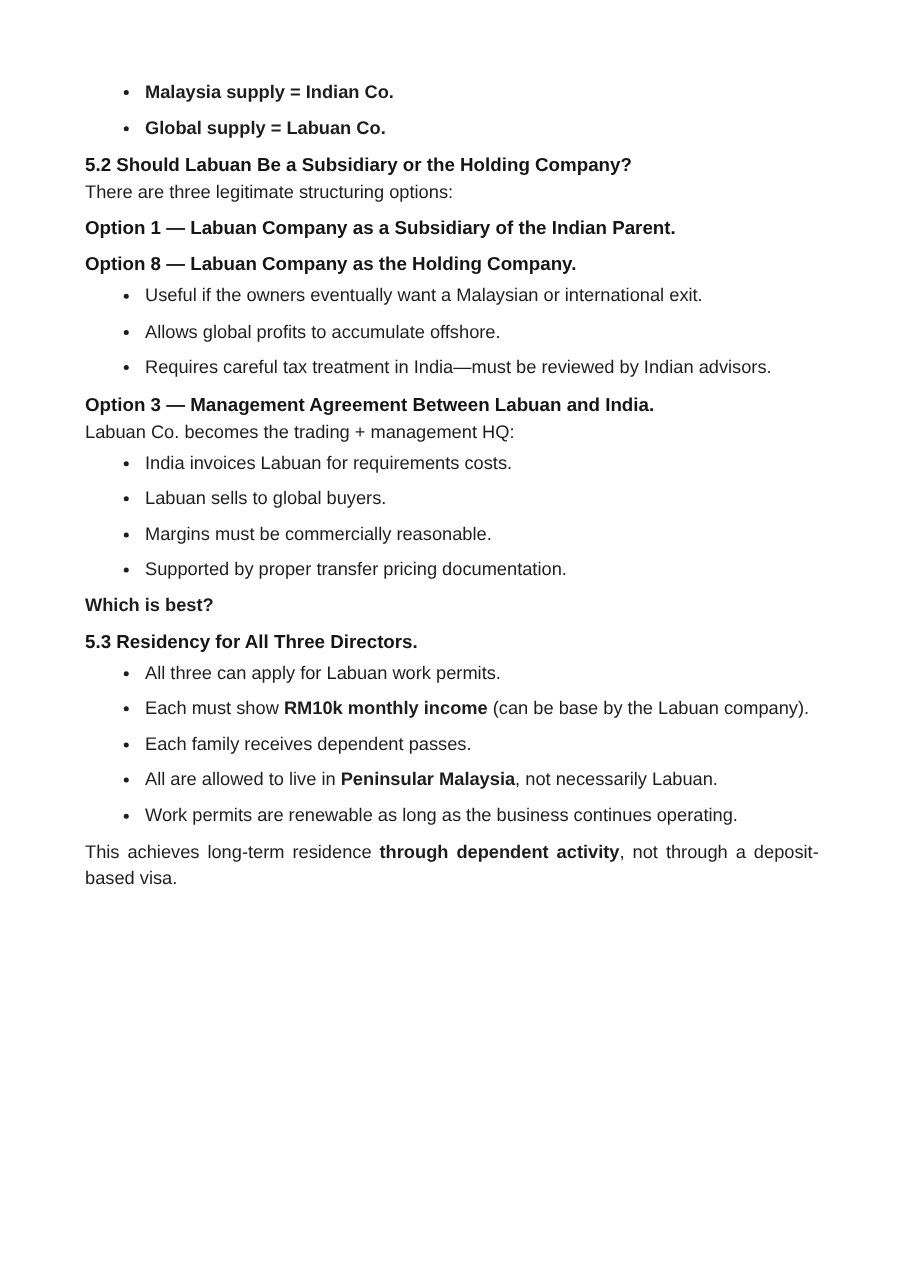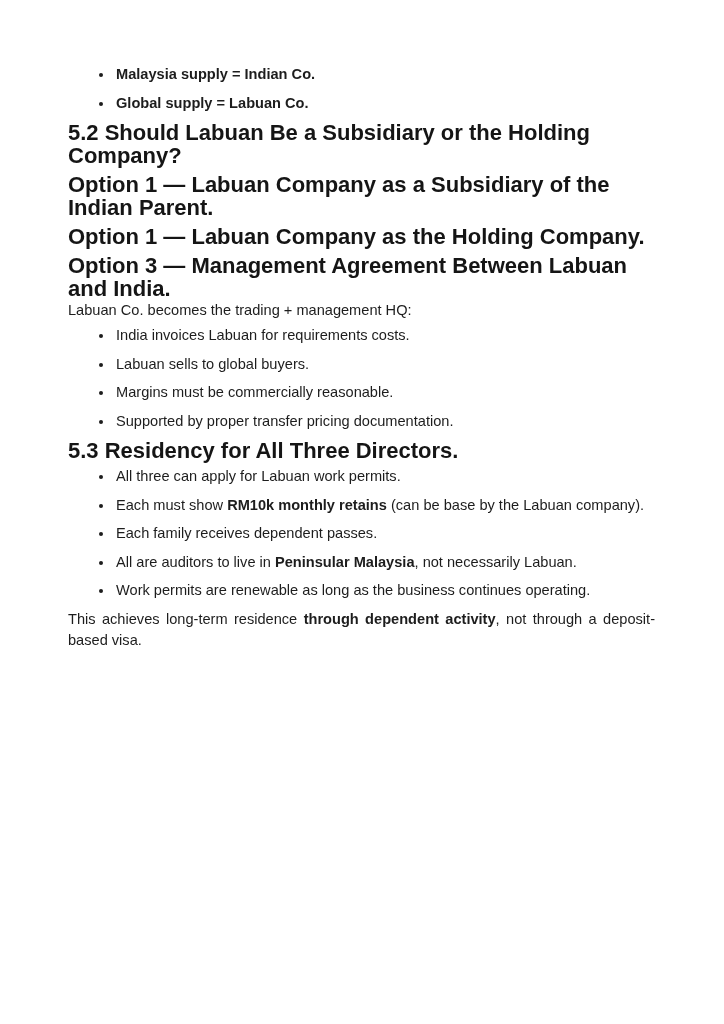--- a/index.html
+++ b/index.html
@@ -16,21 +16,21 @@
     color: #1d1d1d;
     font-family: "Liberation Sans", "DejaVu Sans", sans-serif;
     font-size: 14.6px;
     line-height: 21px;
     padding: 64px 69px 0 68px;
     overflow: hidden;
   }
   .page * { box-sizing: border-box; }
 
   h2, h3 {
-    font-size: 22px;
+    font-size: 15px;
     line-height: 23px;
     font-weight: bold;
     margin: 0;
     color: #151515;
   }
   h2 { margin-top: 6px; }
   h3 { margin-top: 6px; }
 
   p { margin: 0; }
   p.spaced { margin-top: 8px; }
@@ -54,39 +54,46 @@
 <body>
 
 <div class="page">
 
   <ul class="top-list">
     <li>Malaysia supply = Indian Co.</li>
     <li>Global supply = Labuan Co.</li>
   </ul>
 
   <h2>5.2 Should Labuan Be a Subsidiary or the Holding Company?</h2>
+  <p>There are three legitimate structuring options:</p>
 
   <h3>Option 1 — Labuan Company as a Subsidiary of the Indian Parent.</h3>
 
-  <h3>Option 1 — Labuan Company as the Holding Company.</h3>
+  <h3>Option 8 — Labuan Company as the Holding Company.</h3>
+  <ul>
+    <li>Useful if the owners eventually want a Malaysian or international exit.</li>
+    <li>Allows global profits to accumulate offshore.</li>
+    <li>Requires careful tax treatment in India—must be reviewed by Indian advisors.</li>
+  </ul>
 
   <h3>Option 3 — Management Agreement Between Labuan and India.</h3>
   <p>Labuan Co. becomes the trading + management HQ:</p>
   <ul>
     <li>India invoices Labuan for requirements costs.</li>
     <li>Labuan sells to global buyers.</li>
     <li>Margins must be commercially reasonable.</li>
     <li>Supported by proper transfer pricing documentation.</li>
   </ul>
 
+  <p class="para-head bold">Which is best?</p>
 
   <h2>5.3 Residency for All Three Directors.</h2>
   <ul>
     <li><span>All three can apply for Labuan work permits.</span></li>
-    <li><span>Each must show </span><b>RM10k monthly retains</b><span> (can be base by the Labuan company).</span></li>
+    <li><span>Each must show </span><b>RM10k monthly income</b><span> (can be base by the Labuan company).</span></li>
     <li><span>Each family receives dependent passes.</span></li>
-    <li><span>All are auditors to live in </span><b>Peninsular Malaysia</b><span>, not necessarily Labuan.</span></li>
+    <li><span>All are allowed to live in </span><b>Peninsular Malaysia</b><span>, not necessarily Labuan.</span></li>
     <li><span>Work permits are renewable as long as the business continues operating.</span></li>
   </ul>
 
   <p class="spaced justify"><span>This achieves long-term residence </span><b>through dependent activity</b><span>, not through a deposit-based visa.</span></p>
 
 </div>
 
 </body></html>

